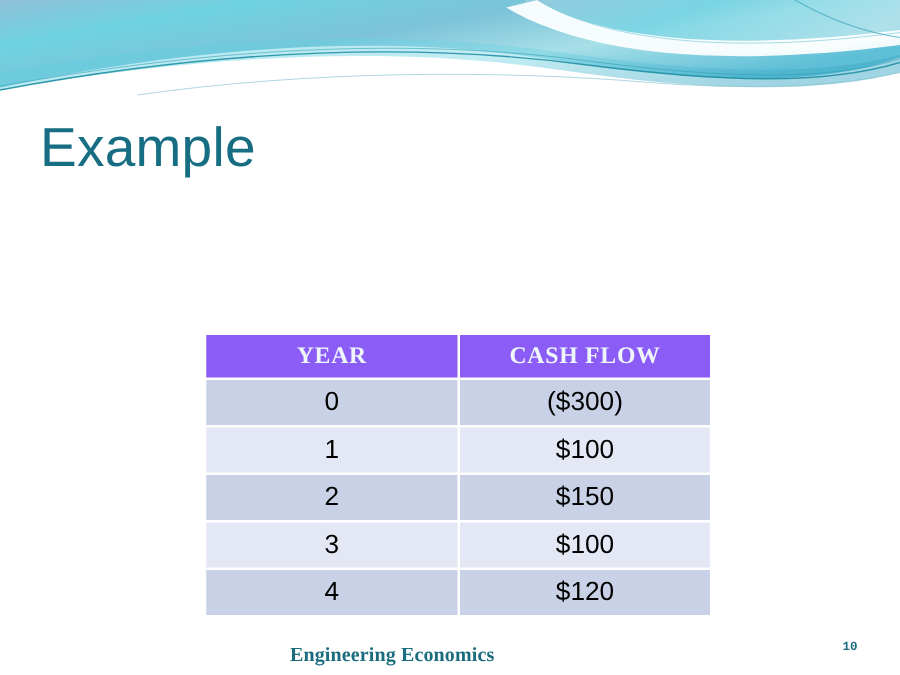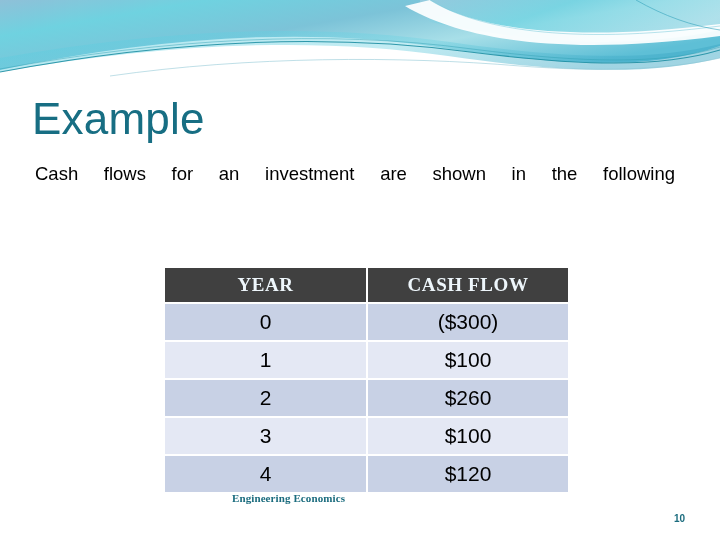--- a/index.html
+++ b/index.html
@@ -69,49 +69,49 @@
     padding: 0;
     height: 36px;
     text-align: center;
     vertical-align: middle;
     font-size: 21px;
     color: #000000;
     font-family: "Liberation Sans", sans-serif;
     font-weight: normal;
   }
   #cashflow-table thead th {
-    background: #404040;
+    background: #8b5cf6;
     color: #eef6fb;
     font-family: "Liberation Serif", serif;
     font-size: 19px;
     font-weight: bold;
     letter-spacing: 0.6px;
     height: 34px;
   }
   #cashflow-table tbody tr.band-dark td { background: #c8d1e5; }
   #cashflow-table tbody tr.band-light td { background: #e4e8f4; }
   #cashflow-table col.col-year { width: 201px; }
   #cashflow-table col.col-flow { width: 200px; }
 
   
   #footer-note {
     position: absolute;
     left: 232px;
-    top: 492px;
+    top: 516px;
     font-family: "Liberation Serif", serif;
-    font-size: 11px;
+    font-size: 16px;
     font-weight: bold;
     color: #1b6c7e;
     letter-spacing: 0.1px;
   }
   #page-number {
     position: absolute;
     left: 674px;
     top: 513px;
-    font-family: Liberation Sans, sans-serif;
+    font-family: Liberation Mono, monospace;
     font-size: 10px;
     font-weight: bold;
     color: #1b6c7e;
   }
 </style>
 </head>
 <body>
 
 <div id="banner">
   <svg width="720" height="92" viewBox="0 0 720 92" xmlns="http://www.w3.org/2000/svg">
@@ -148,21 +148,20 @@
     <path d="M0,69 C165,39 325,29 472,49 C582,63 662,65 720,47" fill="none" stroke="#2f9fb2" stroke-width="0.7" opacity="0.65"></path>
     <path d="M110,76 C250,56 400,56 520,66 C600,72 665,70 720,58" fill="none" stroke="#8cc6d4" stroke-width="0.8" opacity="0.7"></path>
     <path d="M430,0 C475,28 565,46 720,26" fill="none" stroke="#6cc4d6" stroke-width="0.8" opacity="0.6"></path>
     <path d="M636,0 C664,16 692,26 720,30" fill="none" stroke="#3aa6bd" stroke-width="0.9" opacity="0.7"></path>
   </svg>
 </div>
 
 <div id="title">Example</div>
 
 <div id="body-text">
-  <span class="line1">Cash flows  for an investment are shown in the following</span>
 </div>
 
 <table id="cashflow-table">
   <colgroup>
     <col class="col-year">
     <col class="col-flow">
   </colgroup>
   <thead>
     <tr>
       <th>YEAR</th>
@@ -173,21 +172,21 @@
     <tr class="band-dark">
       <td>0</td>
       <td>($300)</td>
     </tr>
     <tr class="band-light">
       <td>1</td>
       <td>$100</td>
     </tr>
     <tr class="band-dark">
       <td>2</td>
-      <td>$260</td>
+      <td>$150</td>
     </tr>
     <tr class="band-light">
       <td>3</td>
       <td>$100</td>
     </tr>
     <tr class="band-dark">
       <td>4</td>
       <td>$120</td>
     </tr>
   </tbody>

